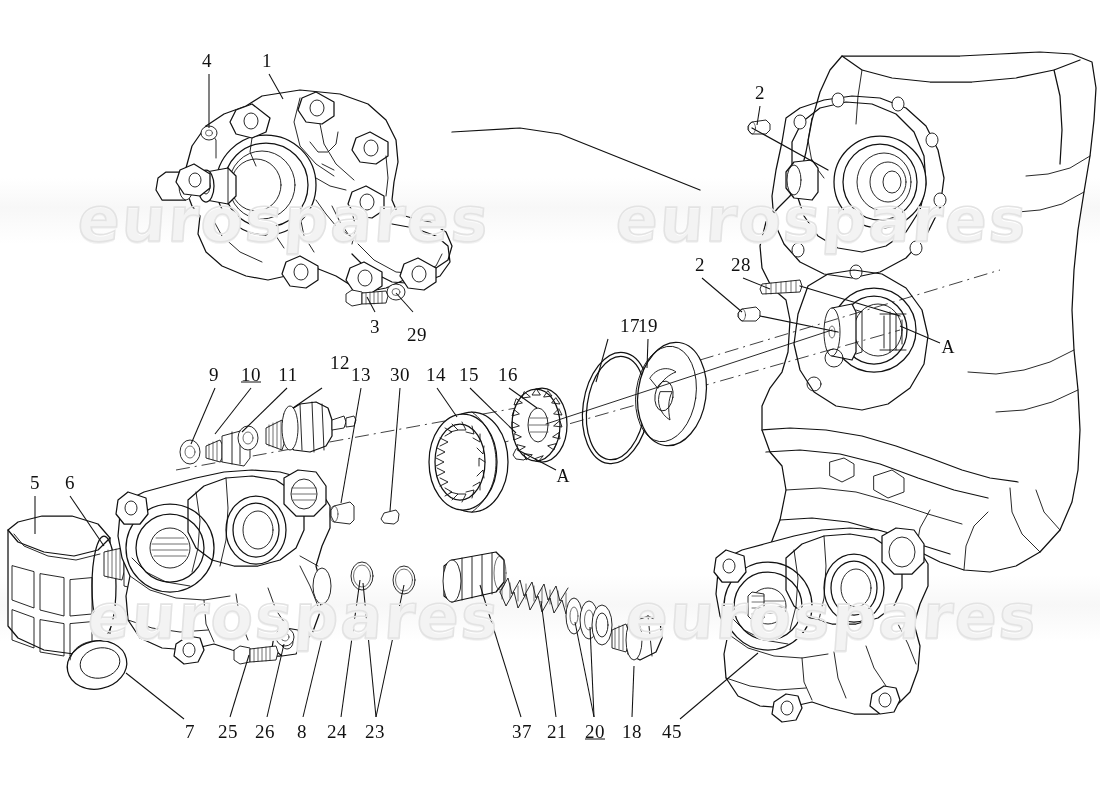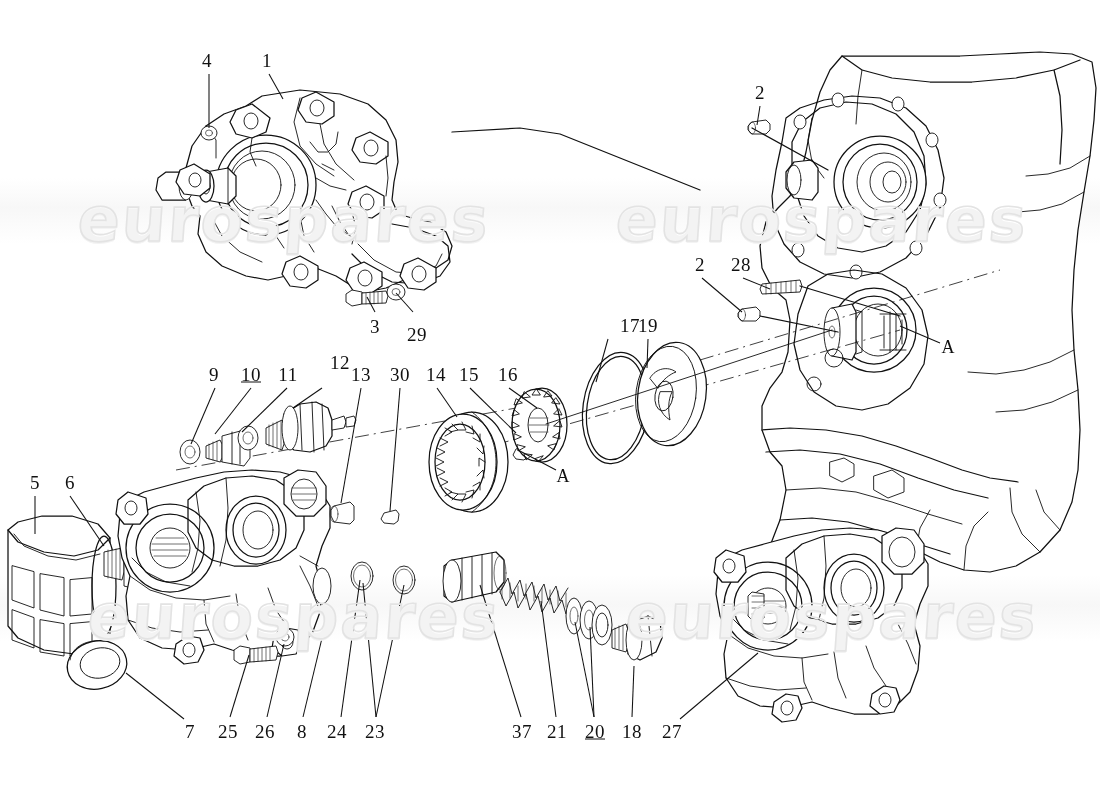--- a/index.html
+++ b/index.html
@@ -577,18 +577,18 @@
   <div class="callout" style="left:190px;top:731px;">7</div>
   <div class="callout" style="left:228px;top:731px;">25</div>
   <div class="callout" style="left:265px;top:731px;">26</div>
   <div class="callout" style="left:302px;top:731px;">8</div>
   <div class="callout" style="left:337px;top:731px;">24</div>
   <div class="callout" style="left:375px;top:731px;">23</div>
   <div class="callout" style="left:522px;top:731px;">37</div>
   <div class="callout" style="left:557px;top:731px;">21</div>
   <div class="callout" style="left:595px;top:731px;text-decoration:underline;">20</div>
   <div class="callout" style="left:632px;top:731px;">18</div>
-  <div class="callout" style="left:672px;top:731px;">27</div>
+  <div class="callout" style="left:672px;top:731px;">45</div>
 
   <div class="refmark" style="left:563px;top:476px;">A</div>
   <div class="refmark" style="left:948px;top:347px;">A</div>
 
 </div>
 
 </body></html>

